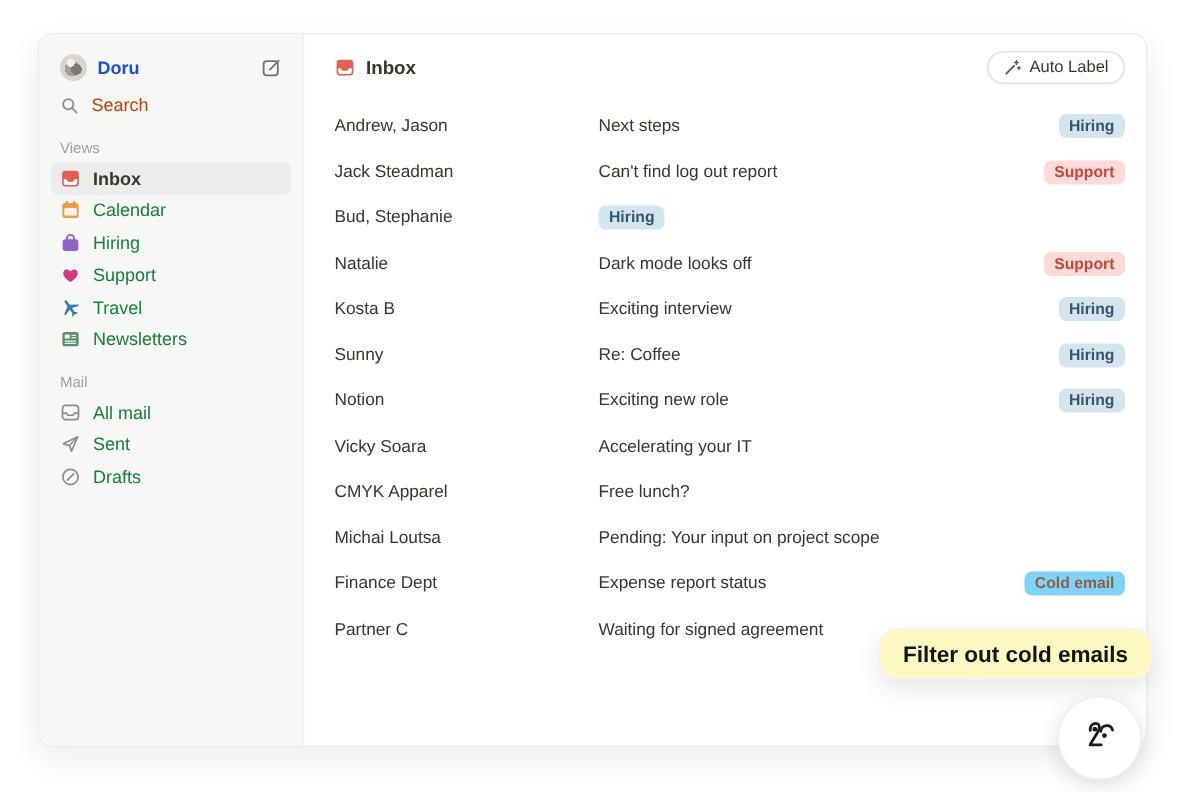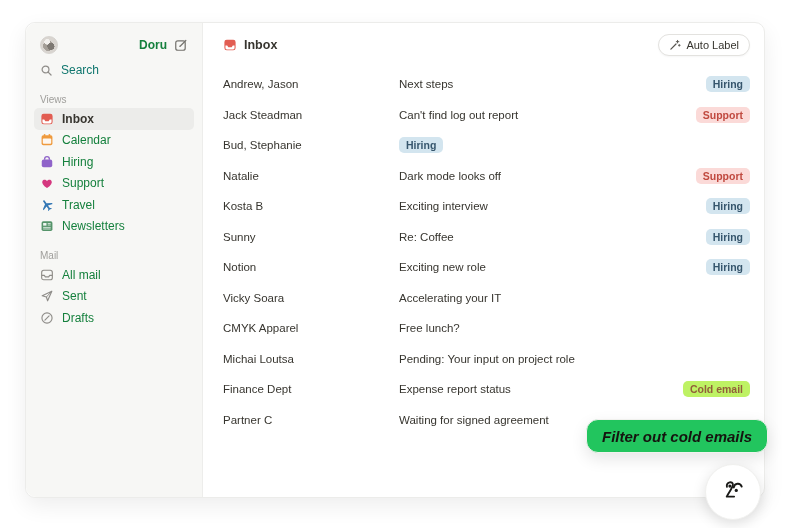--- a/index.html
+++ b/index.html
@@ -15,24 +15,24 @@
     border-right:1px solid #ededeb; border-radius:10px 0 0 10px;
     padding:10px 8px; display:flex; flex-direction:column; }
   .user-row { display:flex; align-items:center; gap:7px; padding:3px 6px; cursor:pointer; }
   .avatar { width:18px; height:18px; border-radius:50%; flex:none;
     background:
       radial-gradient(circle at 38% 30%, #f2f0ed 0 18%, transparent 19%),
       radial-gradient(circle at 62% 58%, #7d7872 0 26%, transparent 27%),
       radial-gradient(circle at 45% 55%, #a49e97 0 40%, transparent 41%),
       radial-gradient(circle at 50% 50%, #d9d5d0 0 70%, #b5b0aa 100%);
     border:1px solid #d6d3cf; }
-  .user-name { flex:1; font-size:12px; font-weight:700; color:#15803d;text-align:right; }
+  .user-name { flex:1; font-size:12px; font-weight:700; color:#1d4ed8; }
   .icon-btn { display:flex; align-items:center; color:#75736e; cursor:pointer; }
   .search-row { display:flex; align-items:center; gap:8px; padding:4px 6px;
-    margin-top:2px; font-size:12px; color:#0f766e; cursor:pointer; border-radius:5px; }
+    margin-top:2px; font-size:12px; color:#c2410c; cursor:pointer; border-radius:5px; }
   .section-label { font-size:10px; font-weight:500; color:#9f9e9b;
     padding:0 6px; margin:13px 0 3px 0; }
   .nav-item { display:flex; align-items:center; gap:8px; padding:3px 6px;
     border-radius:5px; font-size:12px; color:#15803d; cursor:pointer; height:21.5px; }
   .nav-item .nav-ic { width:14px; display:flex; justify-content:center; flex:none; }
   .nav-item.selected { background:#ececea; color:#37352f; font-weight:700; }
 
   
   .main { flex:1; display:flex; flex-direction:column; min-width:0; }
   .main-header { height:43px; display:flex; align-items:center; gap:7px;
@@ -46,24 +46,24 @@
   .email-list { flex:1; padding-top:3px; }
   .email-row { display:flex; align-items:center; height:30.5px;
     padding:0 14px 0 20px; font-size:11.5px; color:#37352f; cursor:pointer; }
   .sender { width:176px; flex:none; white-space:nowrap; overflow:hidden; }
   .subject { flex:1; white-space:nowrap; overflow:hidden; }
   .badge { font-size:10.5px; font-weight:600; padding:2px 7px; border-radius:5px;
     white-space:nowrap; flex:none; }
 
   
   .tooltip { position:absolute; left:586px; top:419px; height:34px;
-    display:flex; align-items:center; padding:0 15px; background:#22c55e;
+    display:flex; align-items:center; padding:0 15px; background:#fef9c3;
     border:1px solid #f1f1ee; border-radius:12px;
     box-shadow:0 6px 16px rgba(0,0,0,0.10); font-size:15px; font-weight:700;
-    color:#15140f; cursor:pointer;font-style:italic; }
+    color:#15140f; cursor:pointer; }
   .assistant-button { position:absolute; left:705px; top:464px; width:56px; height:56px;
     border-radius:50%; background:#ffffff; border:1px solid #f0f0ee;
     box-shadow:0 4px 14px rgba(0,0,0,0.13); display:flex; align-items:center;
     justify-content:center; cursor:pointer; }
 </style>
 </head>
 <body>
 
 <div class="window">
 
@@ -234,26 +234,26 @@
         <div class="email-row">
           <span class="sender">Vicky Soara</span>
           <span class="subject">Accelerating your IT</span>
         </div>
         <div class="email-row">
           <span class="sender">CMYK Apparel</span>
           <span class="subject">Free lunch?</span>
         </div>
         <div class="email-row">
           <span class="sender">Michai Loutsa</span>
-          <span class="subject">Pending: Your input on project role</span>
+          <span class="subject">Pending: Your input on project scope</span>
         </div>
         <div class="email-row">
           <span class="sender">Finance Dept</span>
           <span class="subject">Expense report status</span>
-          <span class="badge" style="background: #bef264; color: rgb(145, 96, 58);">Cold email</span>
+          <span class="badge" style="background: #7dd3fc; color: rgb(145, 96, 58);">Cold email</span>
         </div>
         <div class="email-row">
           <span class="sender">Partner C</span>
           <span class="subject">Waiting for signed agreement</span>
         </div>
       </div>
   </main>
 
 </div>
 

